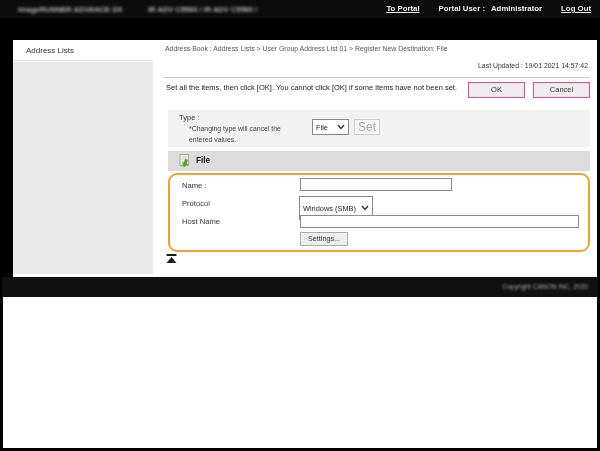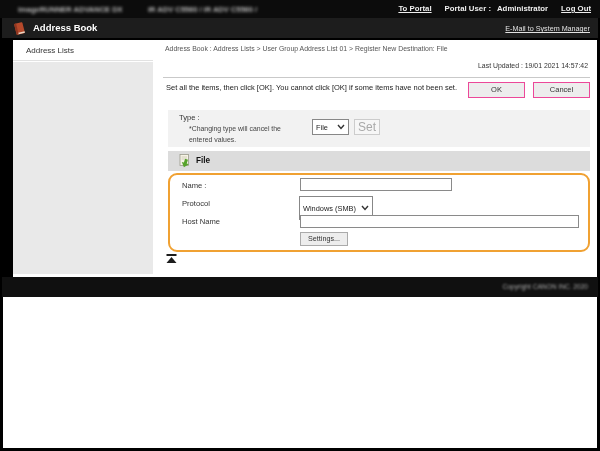--- a/index.html
+++ b/index.html
@@ -4,21 +4,21 @@
 <style>
   * { margin:0; padding:0; box-sizing:border-box; }
   body { background:#555; font-family:"Liberation Sans", sans-serif; }
   .page { position:relative; width:600px; height:451px; background:#000; overflow:hidden; }
 
   
   .topbar { position:absolute; left:0; top:0; width:100%; height:18px; background:#0c0c0c; color:#d9d9d9; }
   .topbar .device { position:absolute; top:5px; font-size:7.5px; font-weight:bold; color:#b9b9b9; filter:blur(1.4px); white-space:nowrap; }
   .dev-model { left:18px; }
   .dev-name { left:148px; }
-  .topbar-right { position:absolute; right:9px; top:4px; display:flex; gap:13px; font-size:7.8px; font-weight:bold; color:#eee; white-space:nowrap; }
+  .topbar-right { position:absolute; right:9px; top:4px; display:flex; gap:19px; font-size:7.8px; font-weight:bold; color:#eee; white-space:nowrap; }
   .toplink { text-decoration:underline; cursor:pointer; }
   .login-group { display:flex; gap:6px; }
 
   
   .appbar { position:absolute; left:2px; right:2px; top:18px; height:20px; background:#1d1d1d; }
   .appbar-title { position:absolute; left:31px; top:0; height:20px; line-height:20px; color:#fff; font-size:9.5px; font-weight:bold; }
   .book-icon { position:absolute; left:10px; top:3px; width:15px; height:15px; }
   .email-link { position:absolute; right:8px; top:6px; font-size:7.2px; color:#e2e2e2; text-decoration:underline; cursor:pointer; }
 
   
@@ -79,31 +79,20 @@
     <div class="topbar-right">
       <span class="toplink">To Portal</span>
       <span class="login-group">
         <span>Portal User :</span>
         <span>Administrator</span>
       </span>
       <span class="toplink">Log Out</span>
     </div>
   </div>
 
-  <div class="appbar">
-    <svg class="book-icon" viewBox="0 0 16 16">
-      <g transform="rotate(-14 8 8)">
-        <rect x="3.5" y="2" width="9" height="12" rx="1" fill="#b5492b"></rect>
-        <rect x="4.5" y="12.2" width="8" height="1.6" fill="#e8d6c4"></rect>
-        <rect x="3.5" y="2" width="2.2" height="12" fill="#8f3620"></rect>
-      </g>
-    </svg>
-    <span class="appbar-title">Address Book</span>
-    <span class="email-link">E-Mail to System Manager</span>
-  </div>
 
   <div class="sidebar">
     <div class="sidebar-item">Address Lists</div>
     <div class="sidebar-rest"></div>
   </div>
 
   <div class="main">
     <div class="breadcrumb">Address Book : Address Lists &gt; User Group Address List 01 &gt; Register New Destination: File</div>
     <div class="last-updated">Last Updated : 19/01 2021 14:57:42</div>
     <div class="title-rule"></div>

